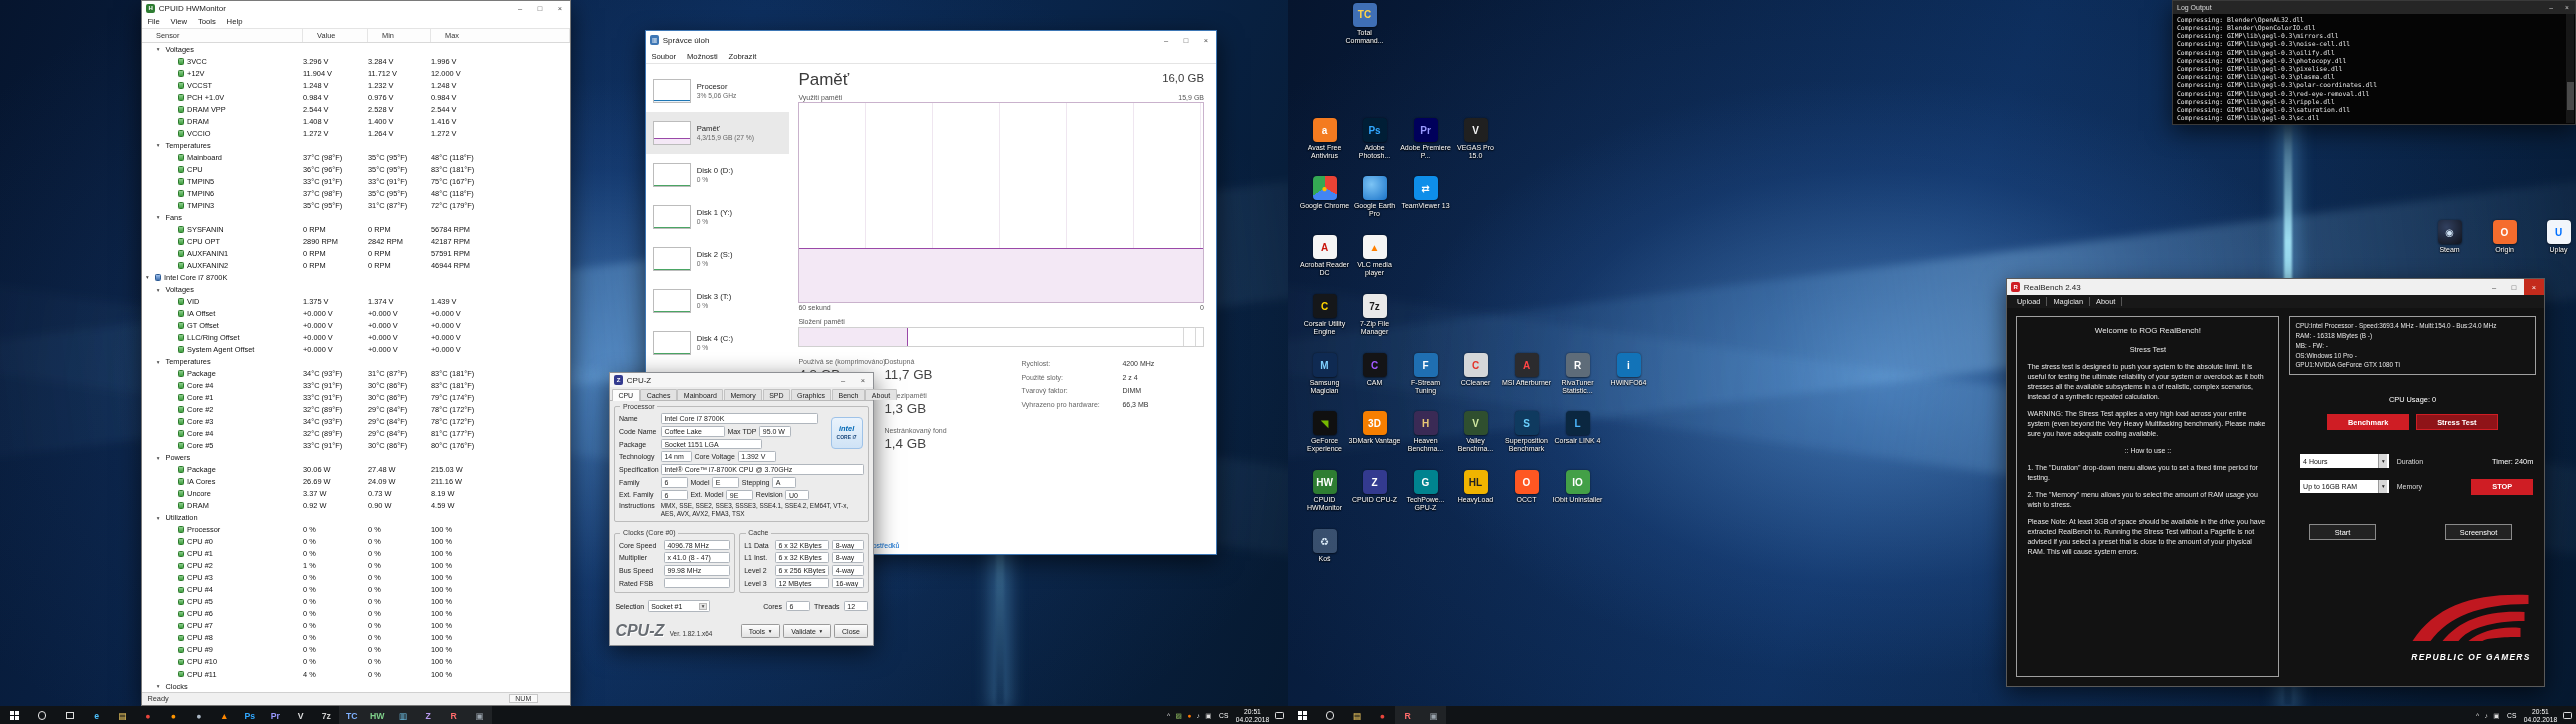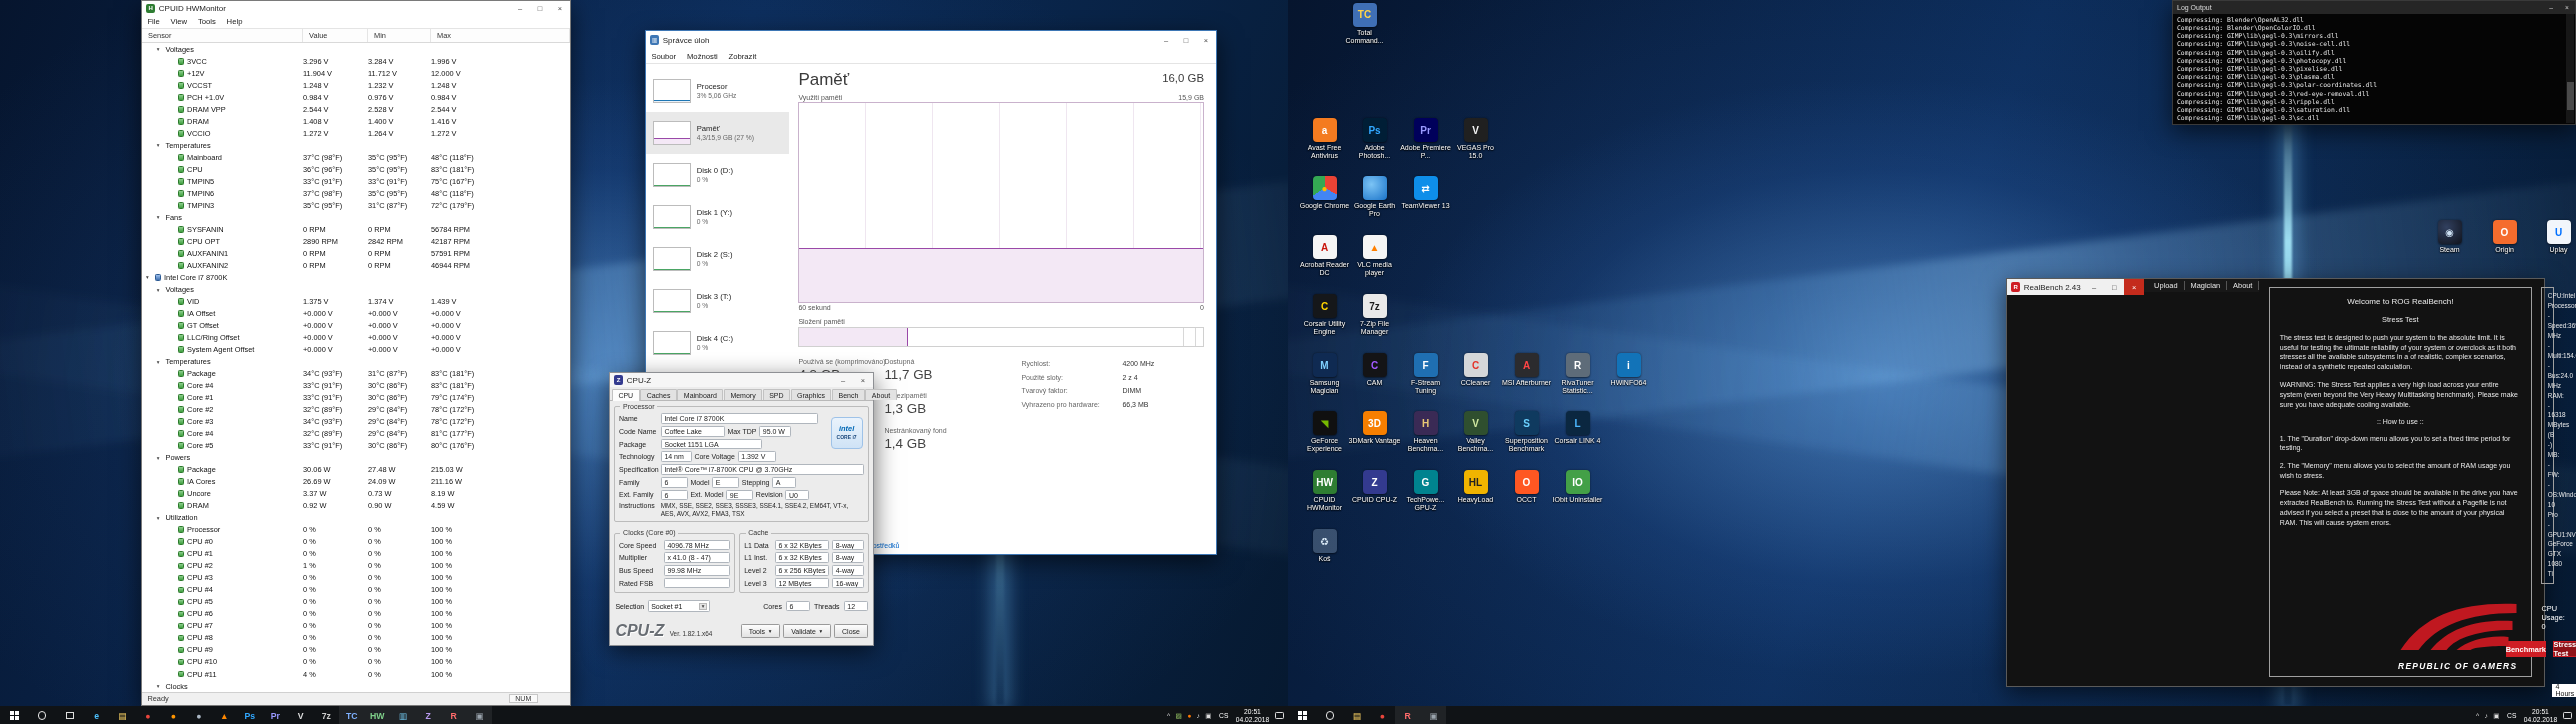--- a/index.html
+++ b/index.html
@@ -33,21 +33,21 @@
 .wbtns{margin-left:auto;display:flex;height:100%}
 .wbtn{width:20px;display:flex;align-items:center;justify-content:center;font-size:7.4px;color:#444}
 .wbtn.close-red{background:#c42b1c;color:#fff}
 .menubar{display:flex;align-items:center;background:#fff;border-bottom:0.7px solid #e4e4e4;flex:none}
 .menu-item{padding:0 5.4px;font-size:7.7px;color:#222}
 
 #hwm{left:141px;top:0;width:430px;height:706px;background:#fff;border:0.7px solid #7a7a7a;display:flex;flex-direction:column}
 #hwm .tbar{height:14.8px;background:#fff}
 #hwm .menubar{height:13.4px}
 .hwm-header{height:14px;display:flex;background:#fdfdfd;border-bottom:0.7px solid #d9d9d9;flex:none;font-size:7.4px;color:#333}
-.hc{padding:2px 6px;border-right:0.7px solid #e5e5e5}
+.hc{padding:2px 14px;border-right:0.7px solid #e5e5e5}
 .hwm-header .c1{width:161px}.hwm-header .c2{width:65px}.hwm-header .c3{width:63px}.hwm-header .c4{flex:1}
 .hwm-rows{flex:1;display:flex;flex-direction:column;background:#fff;overflow:hidden;font-size:7.4px}
 .hwm-row{flex:1;display:flex;align-items:center;white-space:nowrap}
 .hwm-row .cell{overflow:hidden}
 .hwm-row .c1{width:161px;display:flex;align-items:center;gap:2.7px;padding-left:4px}
 .hwm-row .c2{width:65px}.hwm-row .c3{width:63px}.hwm-row .c4{flex:1}
 .hwm-row.lvl1 .c1{padding-left:14.8px}
 .hwm-row.lvl2 .c1{padding-left:27px}
 .twisty{font-size:5.4px;color:#444;width:6px;flex:none}
 .sensor .twisty{visibility:hidden}
@@ -129,21 +129,21 @@
 .czbtns{margin-left:auto;display:flex;gap:3.4px}
 
 #lg{left:2172px;top:0;width:404px;height:125px;background:#050505;border:0.7px solid #3a3a3a;display:flex;flex-direction:column}
 #lg .tbar{height:12.7px;background:#262626}
 #lg .ttl{color:#ddd;font-size:7px}
 #lg .wbtn{color:#ccc;width:16px;font-size:6.7px}
 .lg-body{flex:1;padding:2px 10.7px 1.3px 4px;font-family:"DejaVu Sans Mono","Liberation Mono",monospace;font-size:6.4px;line-height:8.2px;color:#e6e6e6;position:relative;overflow:hidden}
 .lg-scroll{position:absolute;right:0.7px;top:13.4px;bottom:1.3px;width:8px;background:#171717}
 .lg-thumb{position:absolute;left:0.7px;right:0.7px;top:62%;height:28px;background:#4a4a4a}
 
-#rb{left:2006px;top:278px;width:539px;height:409px;background:#121212;border:0.7px solid #5a5a5a;display:flex;flex-direction:row}
+#rb{left:2006px;top:278px;width:539px;height:409px;background:#121212;border:0.7px solid #5a5a5a;display:flex;flex-direction:column}
 #rb .tbar{height:16px;background:#f0f0f0}
 #rb .wbtn{height:100%}
 .rb-menu{height:13.4px;background:#181818;display:flex;align-items:center;padding-left:4px;flex:none}
 .rb-mitem{font-size:7.4px;color:#e8e8e8;padding:0 6px;border-right:0.7px solid #555}
 .rb-content{flex:1;position:relative}
 .rb-left{position:absolute;left:9.4px;top:8px;width:263px;bottom:9.4px;border:0.7px solid #a0a0a0;padding:8px 10px;color:#e9e9e9;font-size:7px;line-height:1.42;overflow:hidden}
 .rb-welcome{text-align:center;font-size:8px;margin-bottom:8px}
 .rb-mode{text-align:center;font-size:7.4px;margin-bottom:6.7px}
 .rb-p{margin-bottom:7.4px}
 .rb-howto{text-align:center;margin:6.7px 0}
@@ -155,21 +155,21 @@
 .rb-stress{width:82px;height:16px;background:#8f1318;border:0.7px solid #cf1d24;color:#fff;font-weight:bold;font-size:7.4px;display:flex;align-items:center;justify-content:center}
 .rb-formrow{display:flex;align-items:center;gap:8px;margin:0 2.7px 10.7px 10.7px}
 .rb-select{width:89px;height:13.4px;background:#fff;color:#111;font-size:7px;display:flex;align-items:center;justify-content:space-between;padding:0 1.3px 0 3.4px}
 .rb-selarrow{font-size:4.7px;background:#d8d8d8;border-left:0.7px solid #999;width:9.4px;height:100%;display:flex;align-items:center;justify-content:center;color:#222}
 .rb-flabel{font-size:7px;color:#ddd}
 .rb-spacer{flex:1}
 .rb-timer{font-size:7.4px;color:#fff}
 .rb-stop{width:62px;height:16px;background:#cf1d24;color:#fff;font-weight:bold;font-size:7.4px;display:flex;align-items:center;justify-content:center}
 .rb-row3{display:flex;align-items:center;margin:29.5px 24px 0 20px;justify-content:space-between}
 .rb-start,.rb-shot{min-width:67px;height:16px;background:#222;border:0.7px solid #8a8a8a;color:#fff;font-size:7.4px;display:flex;align-items:center;justify-content:center;padding:0 6.7px}
-.rb-logo{position:absolute;right:5.4px;bottom:7px;width:138px;text-align:left}
+.rb-logo{position:absolute;right:5.4px;bottom:16px;width:138px;text-align:right}
 .rb-brand{font-size:8.4px;font-weight:bold;font-style:italic;letter-spacing:1.3px;color:#fff;margin-top:1.3px}
 
 .taskbar{position:absolute;left:0;top:706px;width:2576px;height:19px;background:#101316;display:flex;z-index:20}
 .tb-seg{width:1288px;display:flex;align-items:center}
 .tb-btn{width:28px;height:19px;display:flex;align-items:center;justify-content:center}
 .winlogo{display:grid;grid-template-columns:4px 4px;grid-template-rows:4px 4px;gap:1px}
 .winlogo span{background:#fff}
 .searchring{width:8.7px;height:8.7px;border:1.3px solid #e8e8e8;border-radius:50%}
 .tview{width:8.7px;height:7.4px;border:1px solid #ddd}
 .tb-apps{display:flex;height:19px}

